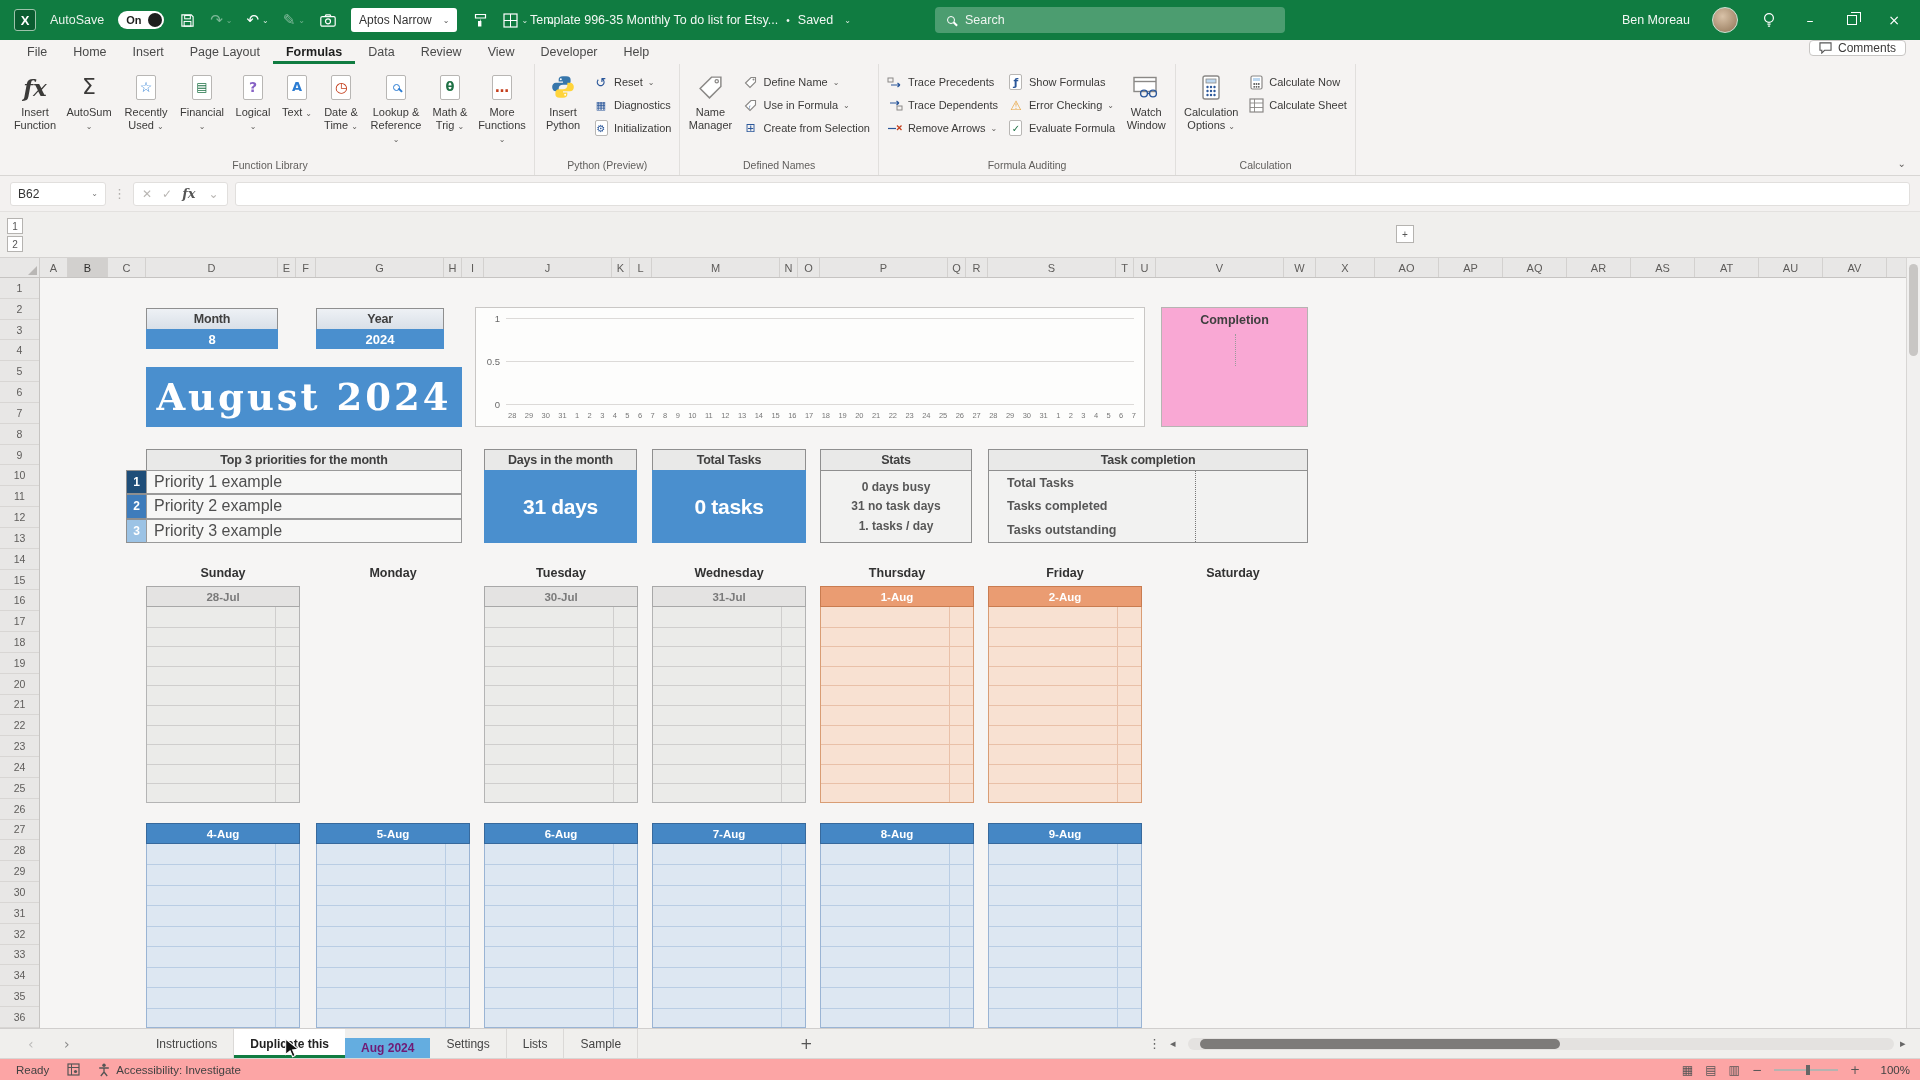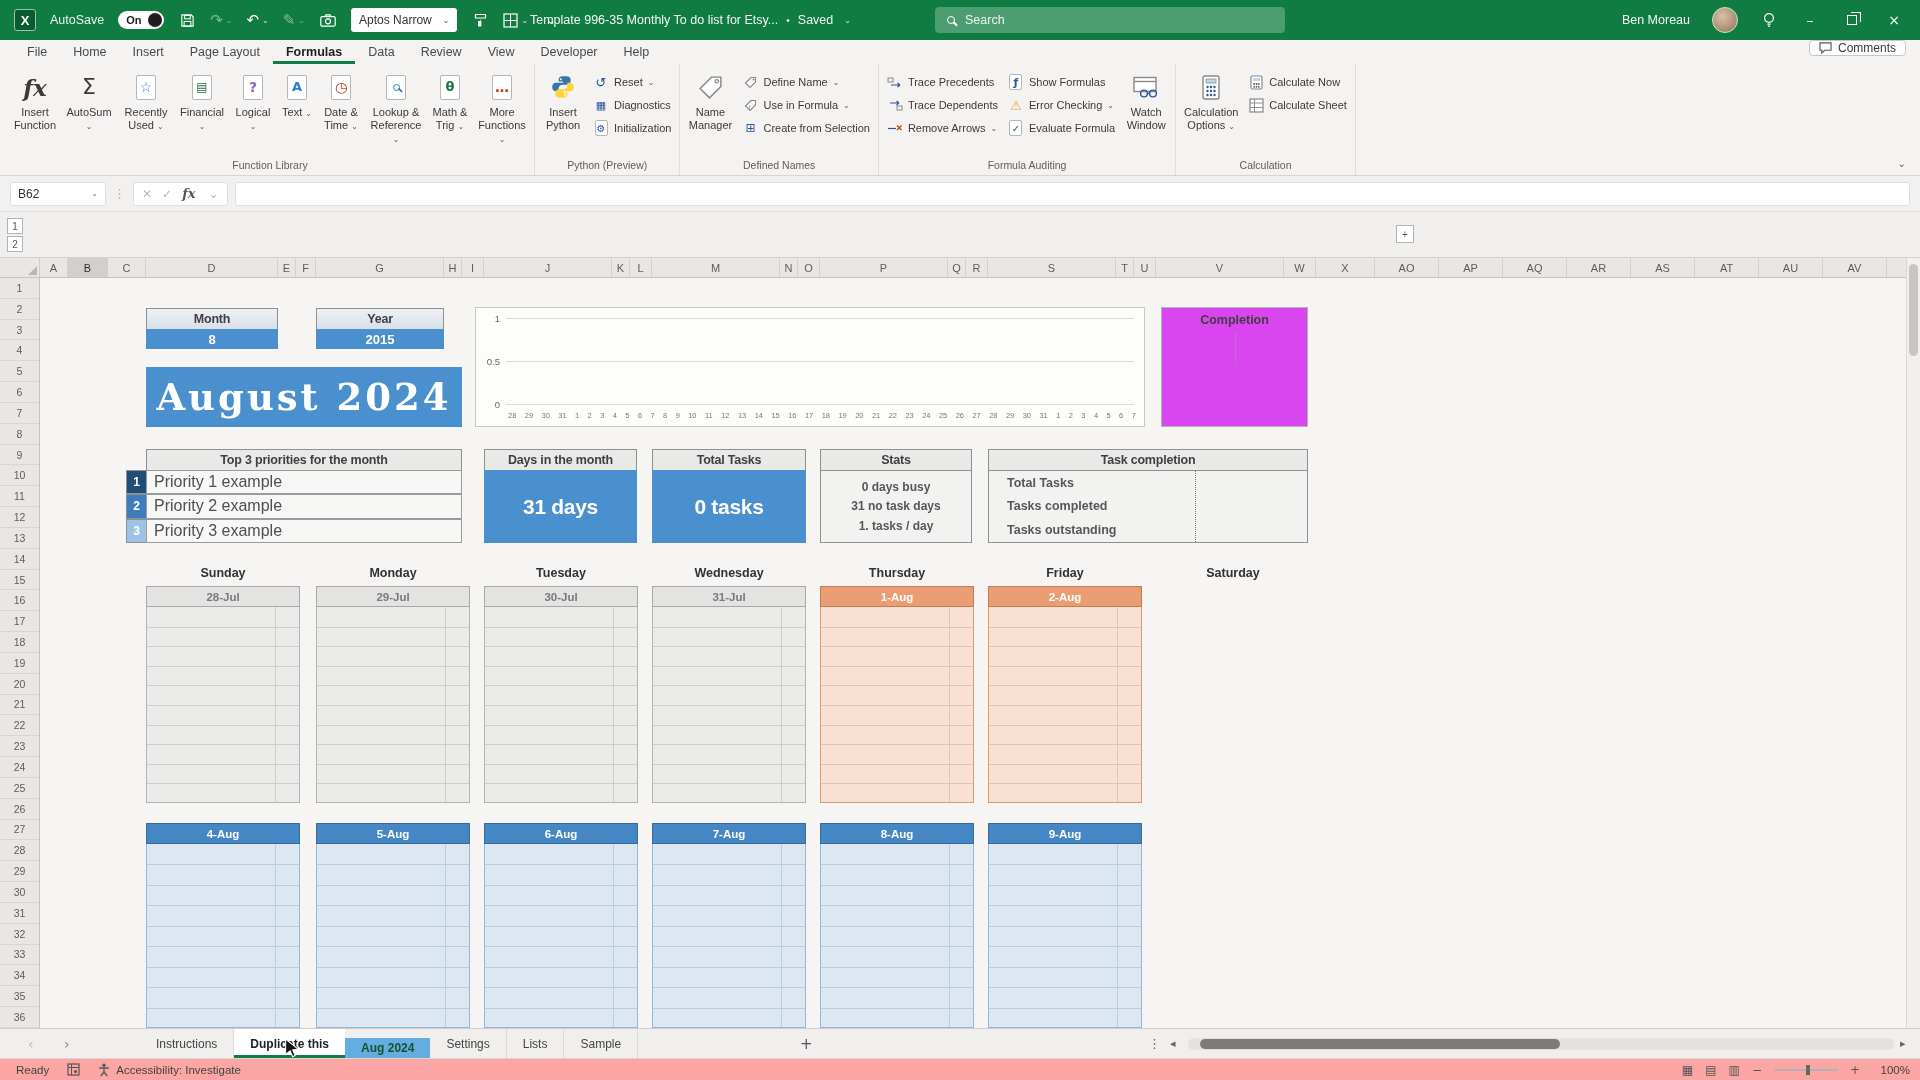--- a/index.html
+++ b/index.html
@@ -115,21 +115,21 @@
   .gradhdr{background:linear-gradient(#eef1f5,#d9e0e8);}
   .bluefill{position:absolute;background:var(--fill-blue,#4a8fce);color:#fff;display:flex;align-items:center;
             justify-content:center;font-weight:700;}
   .banner{font-family:"DejaVu Serif",serif;font-size:37px;letter-spacing:3px;}
   .bigval{font-size:21px;letter-spacing:-.3px;}
   .chartbox{position:absolute;background:#fdfdfc;border:1px solid #c9c7c5;}
   .cgrid{position:absolute;left:30px;right:10px;height:1px;background:#dcdad8;}
   .cyt{position:absolute;width:24px;text-align:right;font-size:9.5px;color:#6a6a6a;transform:translateY(-50%);}
   .cxl{font-size:7.5px;color:#777;flex:none;}
   .cxlrow{position:absolute;left:32px;right:8px;bottom:6px;display:flex;justify-content:space-between;}
-  .compbox{position:absolute;background:#d946ef;border:1px solid #b6b4b2;}
+  .compbox{position:absolute;background:#f9a8d4;border:1px solid #b6b4b2;}
   .compbox .ttl{text-align:center;font-size:12.5px;font-weight:700;color:#3f3f3f;padding-top:5px;}
   .compdiv{position:absolute;left:50%;top:26px;height:32px;border-left:1px dotted #9a9a9a;}
 
   .prow{position:absolute;display:flex;}
   .pbadge{width:20px;display:flex;align-items:center;justify-content:center;color:#fff;font-weight:700;
           font-size:12px;border:1px solid #8f8f8f;border-right:none;}
   .ptext{flex:1;background:#f7f7f6;border:1px solid #9a9a9a;display:flex;align-items:center;
          padding-left:7px;font-size:16px;color:#4f4f4f;}
   .statbox{position:absolute;background:#f2f2f1;border:1px solid #8f8f8f;display:flex;flex-direction:column;
            justify-content:space-around;align-items:center;font-size:12px;font-weight:700;color:#575757;padding:6px 0;}
@@ -153,21 +153,21 @@
   .calblock.blue .calbody{background:var(--light-blue,#dde7f2);border:1px solid #9ab4d4;border-top:none;}
   .calblock.blue .calline,.calblock.blue .caldiv{background:#b9cde4;}
 
   
   .tabbar{position:absolute;top:1028px;left:0;width:100%;height:30px;background:#f0efed;border-top:1px solid #d0cecd;}
   .tnav{position:absolute;top:0;height:100%;display:flex;align-items:center;font-size:14px;color:#888;
         font-family:"DejaVu Sans",sans-serif;cursor:pointer;}
   .stabs{position:absolute;left:140px;top:0;height:100%;display:flex;}
   .stab{padding:0 16px;display:flex;align-items:center;font-size:12px;color:#444;border-right:1px solid #dbd9d7;cursor:pointer;}
   .stab.act{background:#fff;box-shadow:inset 0 -3px 0 var(--accent,#107c41);font-weight:700;color:#222;border-right:none;}
-  .stab.blue{background:var(--tab-blue,#64ade0);color:#14532d;font-weight:600;border-right:none;margin-top:9px;}
+  .stab.blue{background:var(--tab-blue,#64ade0);color:#701a75;font-weight:600;border-right:none;margin-top:9px;}
   .addtab{position:absolute;left:800px;top:0;height:100%;display:flex;align-items:center;font-size:15px;color:#555;cursor:pointer;}
   .tdots{position:absolute;left:1148px;top:0;height:100%;display:flex;align-items:center;color:#666;font-size:13px;cursor:pointer;}
   .harr{position:absolute;top:0;height:100%;display:flex;align-items:center;font-size:11px;color:#666;
         font-family:"DejaVu Sans",sans-serif;cursor:pointer;}
   .htrack{position:absolute;left:1188px;top:9px;width:706px;height:12px;background:#e4e2e0;border-radius:6px;}
   .hthumb{position:absolute;left:12px;top:1px;width:360px;height:10px;background:#7d7b79;border-radius:5px;cursor:grab;}
   .cursor{position:absolute;left:284px;top:9px;z-index:20;pointer-events:none;}
 
   
   .statusbar{position:absolute;top:1058px;left:0;width:100%;height:22px;background:#fca5a5;border-top:1px solid #d8d6d4;
@@ -670,21 +670,21 @@
         <div class="rown">31</div>
         <div class="rown">32</div>
         <div class="rown">33</div>
         <div class="rown">34</div>
         <div class="rown">35</div>
         <div class="rown">36</div>
       </div>
   <div class="cellhdr gradhdr" style="left: 146px; top: 30px; width: 132px; height: 22px;">Month</div>
       <div class="bluefill" style="left: 146px; top: 51px; width: 132px; height: 20px; font-size: 13px;">8</div>
       <div class="cellhdr gradhdr" style="left: 316px; top: 30px; width: 128px; height: 22px;">Year</div>
-      <div class="bluefill" style="left: 316px; top: 51px; width: 128px; height: 20px; font-size: 13px;">2015</div>
+      <div class="bluefill" style="left: 316px; top: 51px; width: 128px; height: 20px; font-size: 13px;">2024</div>
       <div class="bluefill banner" style="left: 146px; top: 89px; width: 316px; height: 60px;">August 2024</div>
       <div class="chartbox" style="left: 475px; top: 29px; width: 670px; height: 120px;">
         <div class="cgrid" style="top: 10px;"></div>
         <div class="cyt" style="top: 10px; left: 0px;">1</div>
         <div class="cgrid" style="top: 53px;"></div>
         <div class="cyt" style="top: 53px; left: 0px;">0.5</div>
         <div class="cgrid" style="top: 96px;"></div>
         <div class="cyt" style="top: 96px; left: 0px;">0</div>
         <div class="cxlrow">
           <div class="cxl">28</div>
@@ -780,35 +780,20 @@
           <div class="calline" style="top: 58.8px;"></div>
           <div class="calline" style="top: 78.4px;"></div>
           <div class="calline" style="top: 98px;"></div>
           <div class="calline" style="top: 117.6px;"></div>
           <div class="calline" style="top: 137.2px;"></div>
           <div class="calline" style="top: 156.8px;"></div>
           <div class="calline" style="top: 176.4px;"></div>
           <div class="caldiv"></div>
         </div>
       </div>
-      <div class="calblock gray" style="left: 316px; top: 308px; width: 154px; height: 217px;">
-        <div class="datehdr">29-Jul</div>
-        <div class="calbody" style="height: 196px;">
-          <div class="calline" style="top: 19.6px;"></div>
-          <div class="calline" style="top: 39.2px;"></div>
-          <div class="calline" style="top: 58.8px;"></div>
-          <div class="calline" style="top: 78.4px;"></div>
-          <div class="calline" style="top: 98px;"></div>
-          <div class="calline" style="top: 117.6px;"></div>
-          <div class="calline" style="top: 137.2px;"></div>
-          <div class="calline" style="top: 156.8px;"></div>
-          <div class="calline" style="top: 176.4px;"></div>
-          <div class="caldiv"></div>
-        </div>
-      </div>
       <div class="calblock gray" style="left: 484px; top: 308px; width: 154px; height: 217px;">
         <div class="datehdr">30-Jul</div>
         <div class="calbody" style="height: 196px;">
           <div class="calline" style="top: 19.6px;"></div>
           <div class="calline" style="top: 39.2px;"></div>
           <div class="calline" style="top: 58.8px;"></div>
           <div class="calline" style="top: 78.4px;"></div>
           <div class="calline" style="top: 98px;"></div>
           <div class="calline" style="top: 117.6px;"></div>
           <div class="calline" style="top: 137.2px;"></div>

